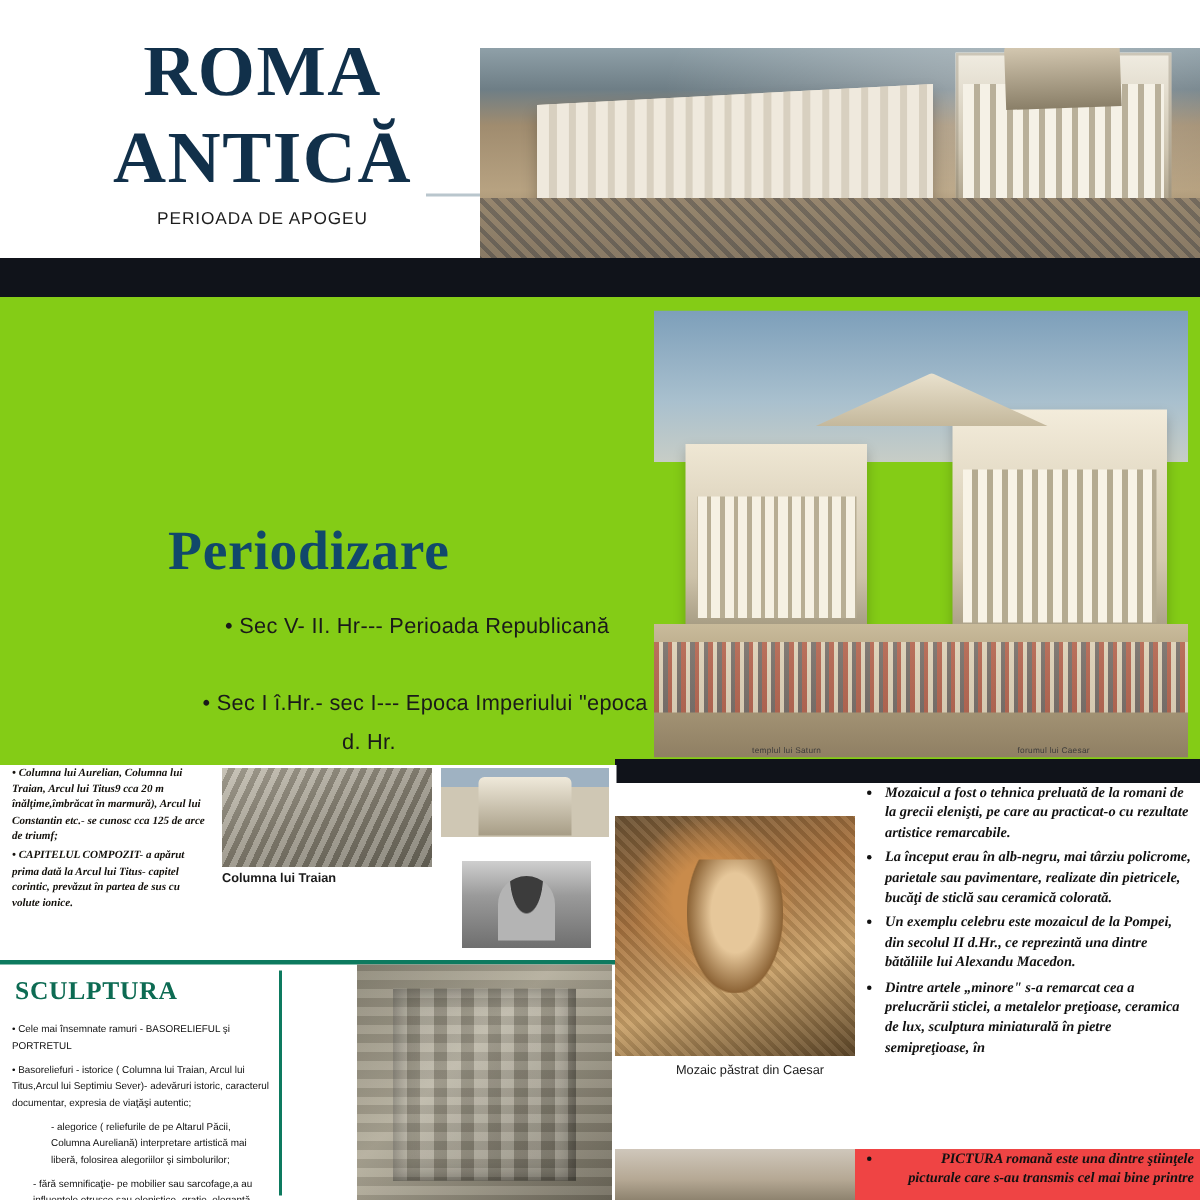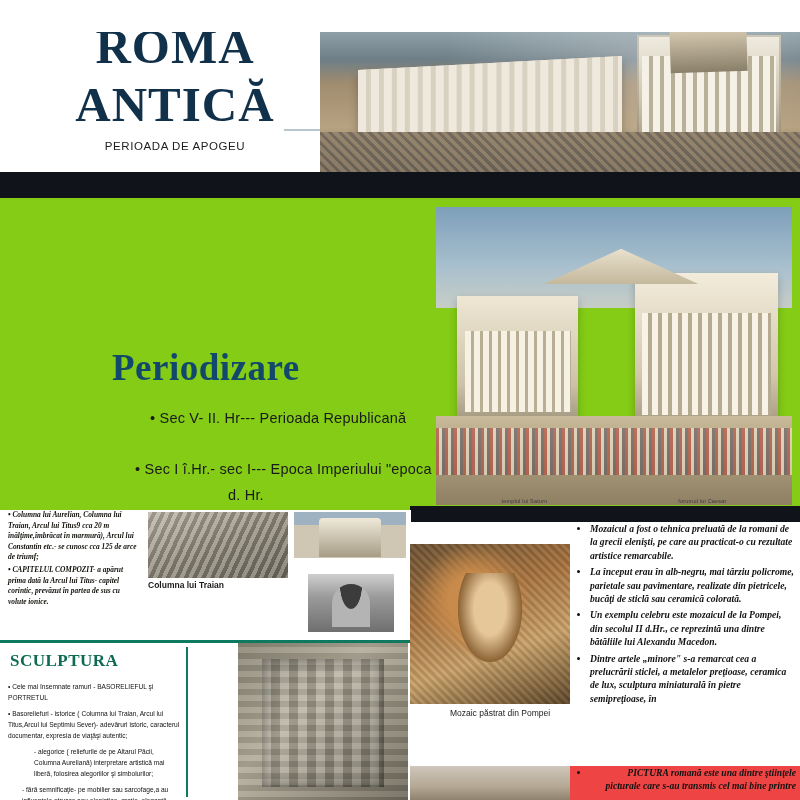--- a/index.html
+++ b/index.html
@@ -481,21 +481,21 @@
       <p>• Cele mai însemnate ramuri - BASORELIEFUL şi PORTRETUL</p>
       <p>• Basoreliefuri - istorice ( Columna lui Traian, Arcul lui Titus,Arcul  lui Septimiu Sever)- adevăruri istoric, caracterul documentar, expresia de viaţăşi autentic;</p>
       <p class="sc-indent1">- alegorice ( reliefurile de pe Altarul Păcii, Columna Aureliană) interpretare artistică mai liberă, folosirea alegoriilor şi simbolurilor;</p>
       <p class="sc-indent2">- fără semnificaţie- pe mobilier sau  sarcofage,a au influenţele etrusce sau elenistice- graţie, eleganţă,</p>
     </div>
     <div class="img-relief"></div>
   </div>
 
   <div class="slide5">
     <div class="img-mozaic"></div>
-    <div class="cap-mozaic">Mozaic păstrat din Pompei</div>
+    <div class="cap-mozaic">Mozaic păstrat din Caesar</div>
     <div class="mozaic-bullets">
       <ul class="tight">
         <li>Mozaicul a fost o tehnica preluată de la romani de la grecii elenişti, pe care au practicat-o cu rezultate artistice remarcabile.</li>
         <li>La început erau în alb-negru, mai târziu policrome, parietale sau pavimentare, realizate din pietricele, bucăţi de sticlă sau ceramică colorată.</li>
         <li>Un exemplu celebru este mozaicul de la Pompei, din secolul II d.Hr., ce reprezintă una dintre bătăliile lui Alexandu Macedon.</li>
         <li>Dintre artele „minore" s-a remarcat cea a prelucrării sticlei, a metalelor preţioase, ceramica de lux, sculptura miniaturală în pietre semipreţioase, în</li>
       </ul>
     </div>
   </div>
 

